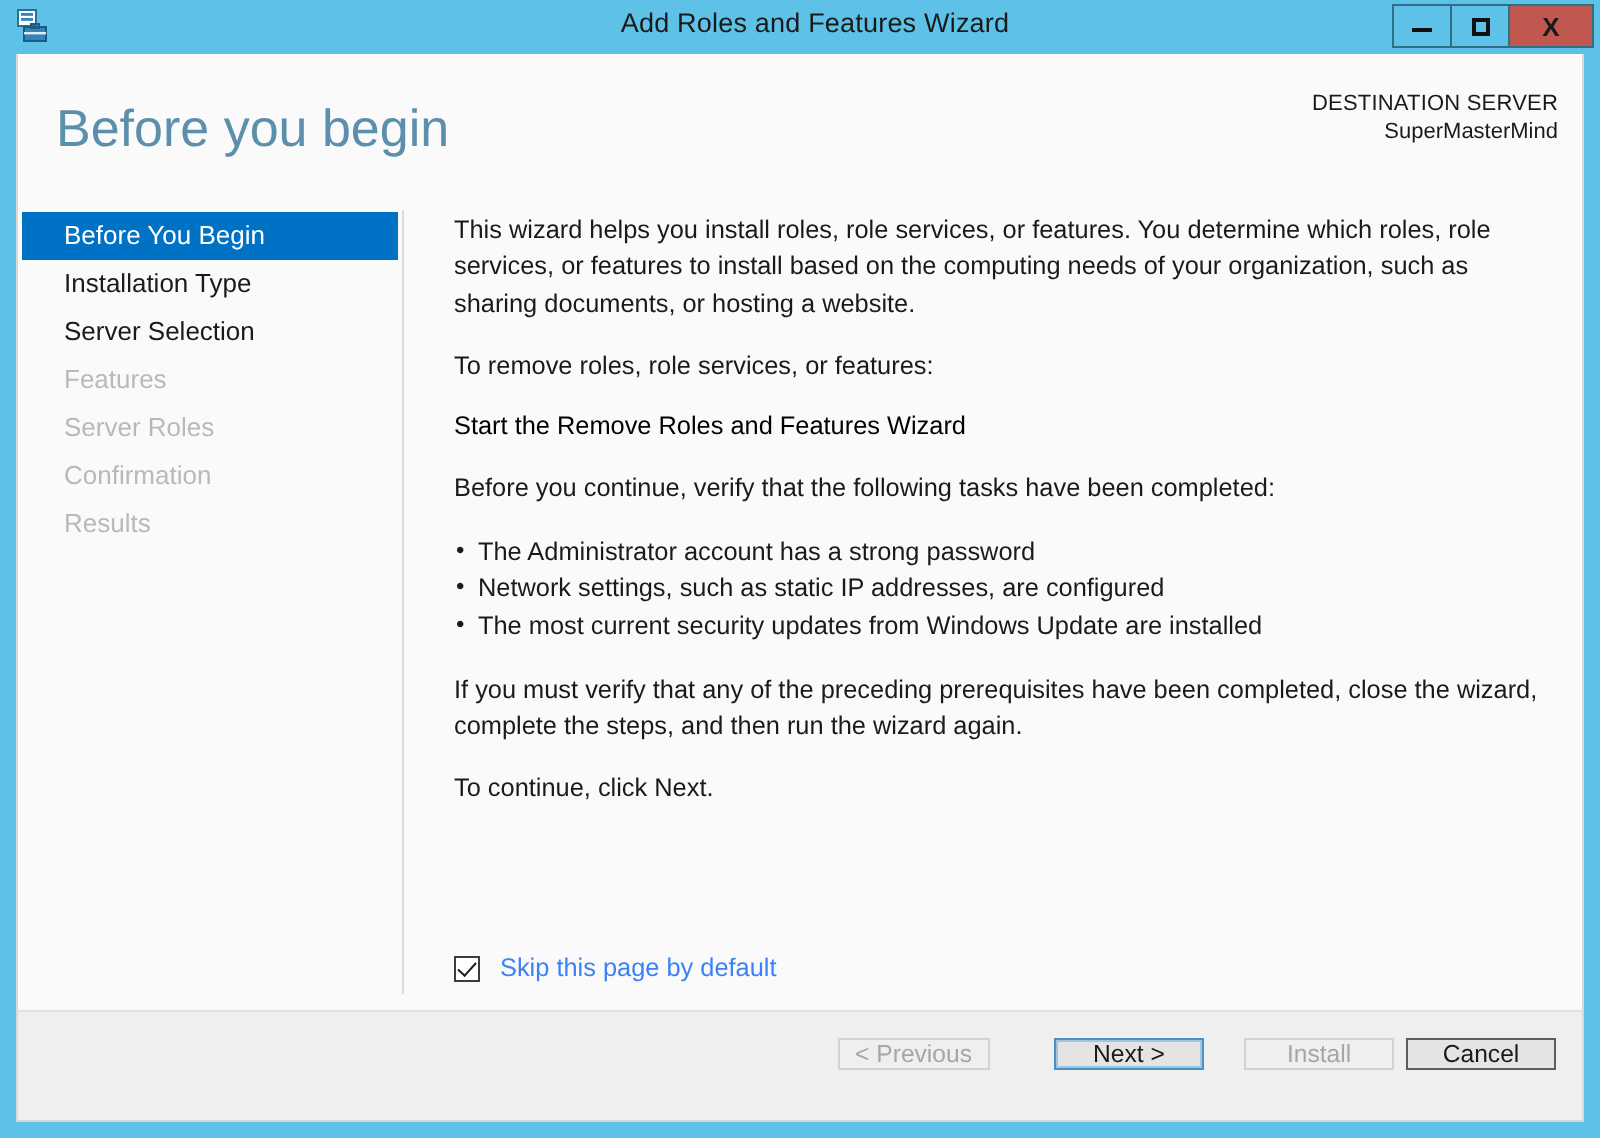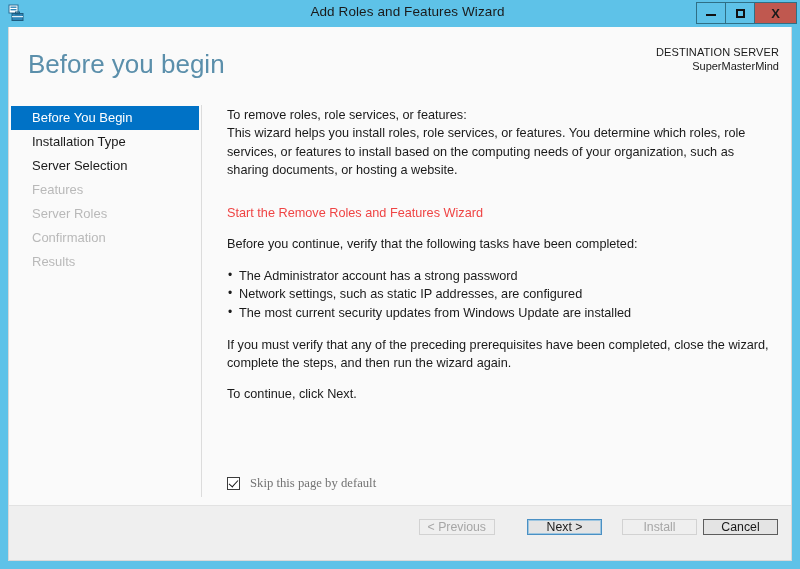--- a/index.html
+++ b/index.html
@@ -195,21 +195,21 @@
     line-height: 18.3px;
     color: #1a1a1a;
     margin: 0 0 13px 0;
     font-family: "Liberation Sans", sans-serif;
     max-width: 545px;
   }
   .para.tight { margin-bottom: 0; }
   .link {
     font-size: 12.7px;
     line-height: 18.3px;
-    color: #ef4444;
+    color: #000000;
     display: inline-block;
     margin: 12px 0 13px 0;
     cursor: pointer;
     font-family: "Liberation Sans", sans-serif;
   }
   .bullets {
     list-style: none;
     margin: 0 0 13px 0;
     padding: 0;
   }
@@ -255,22 +255,22 @@
     top: 0px;
     width: 4px;
     height: 8px;
     border: solid #1a1a1a;
     border-width: 0 1.6px 1.6px 0;
     transform: rotate(42deg);
   }
   .check-label {
     margin-left: 10px;
     font-size: 12.7px;
-    color: #737373;
-    font-family: Liberation Serif, serif;
+    color: #3b82f6;
+    font-family: Liberation Sans, sans-serif;
   }
 
   
   .footer {
     flex: 0 0 54px;
     background: #efefef;
     border-top: 1px solid #e2e2e2;
     position: relative;
   }
   .btn-row {
@@ -358,22 +358,22 @@
         <div class="nav-item">Server Selection</div>
         <div class="nav-item disabled">Features</div>
         <div class="nav-item disabled">Server Roles</div>
         <div class="nav-item disabled">Confirmation</div>
         <div class="nav-item disabled">Results</div>
         <div class="nav-divider"></div>
       </div>
 
       <div class="content">
         <div class="content-inner">
+          <p class="para">This wizard helps you install roles, role services, or features. You determine which roles, role services, or features to install based on the computing needs of your organization, such as sharing documents, or hosting a website.</p>
           <p class="para tight">To remove roles, role services, or features:</p>
-          <p class="para">This wizard helps you install roles, role services, or features. You determine which roles, role services, or features to install based on the computing needs of your organization, such as sharing documents, or hosting a website.</p>
           <a class="link">Start the Remove Roles and Features Wizard</a>
           <p class="para">Before you continue, verify that the following tasks have been completed:</p>
           <ul class="bullets">
             <li>The Administrator account has a strong password</li>
             <li>Network settings, such as static IP addresses, are configured</li>
             <li>The most current security updates from Windows Update are installed</li>
           </ul>
           <p class="para">If you must verify that any of the preceding prerequisites have been completed, close the wizard, complete the steps, and then run the wizard again.</p>
           <p class="para">To continue, click Next.</p>
         </div>

